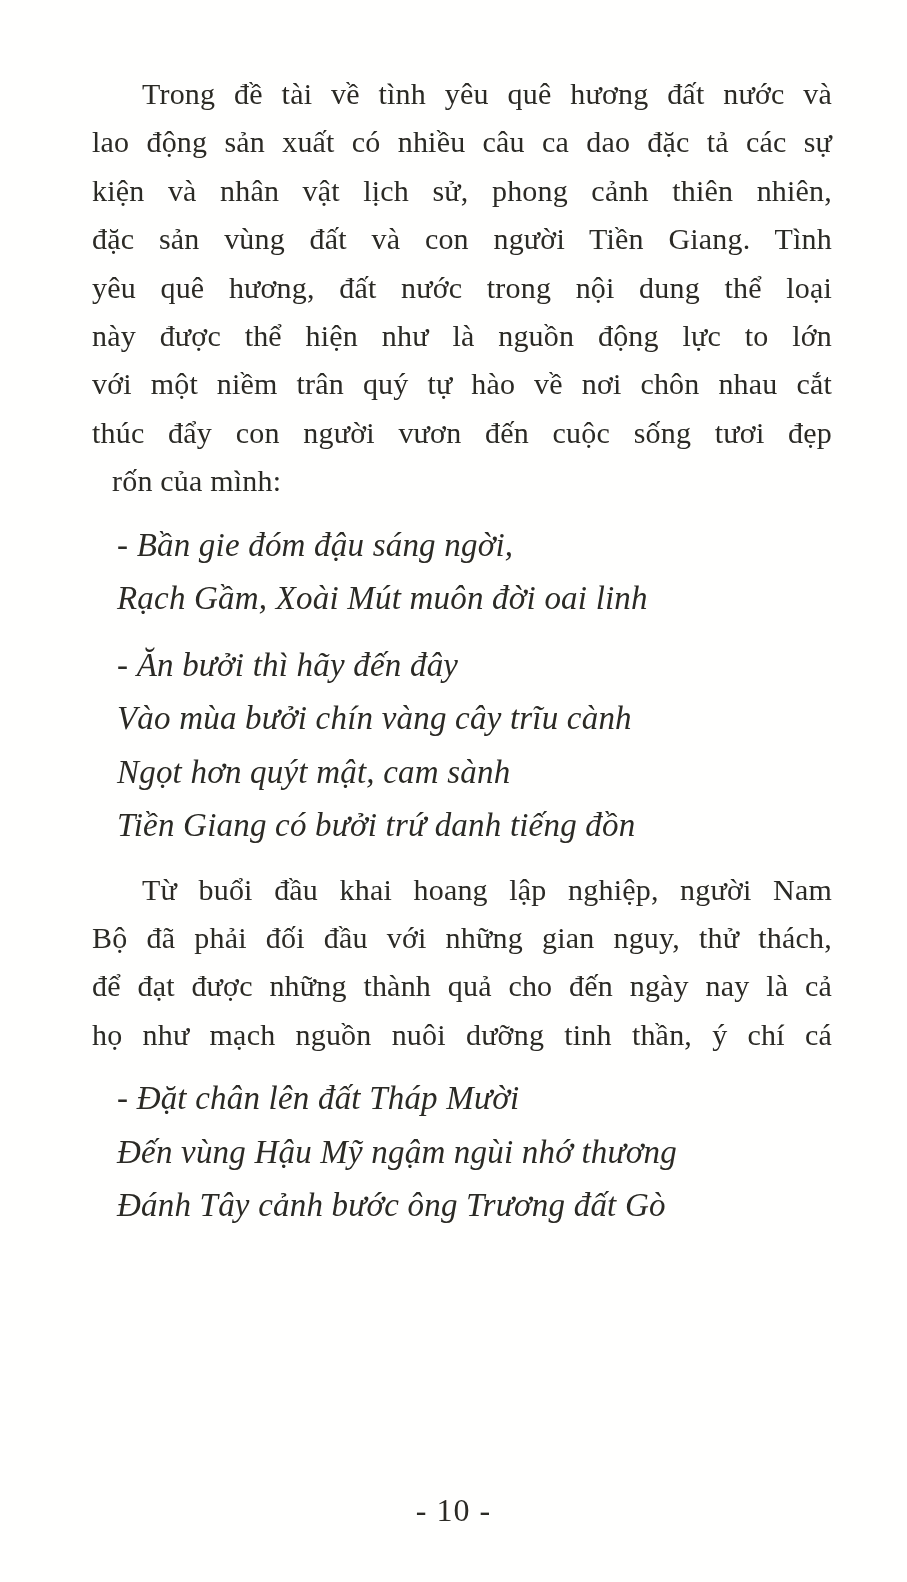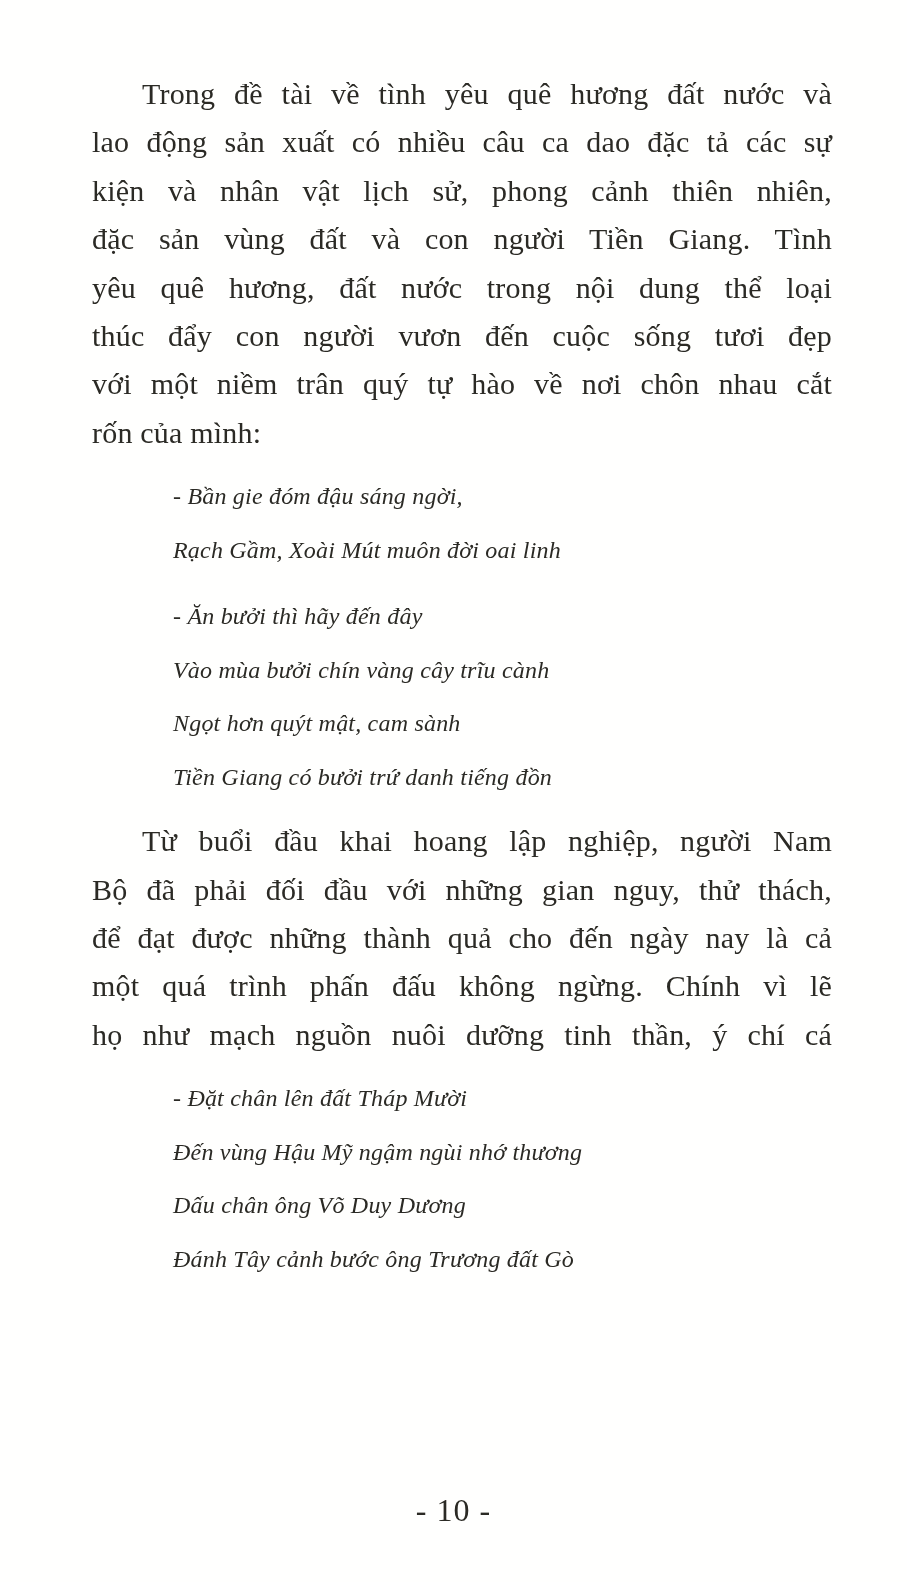--- a/index.html
+++ b/index.html
@@ -31,26 +31,27 @@
   }
   .block.prose .line {
     text-align: justify;
     text-align-last: justify;
     text-justify: inter-word;
   }
   .block.prose .line.first { text-indent: 50px; }
   .block.prose .line.last {
     text-align: right;
     text-align-last: left;
+    margin-left: 20px;
   }
   .block.verse {
     font-style: italic;
-    font-size: 24px;
+    font-size: 33px;
     line-height: 53.5px;
-    margin: 13px 0 13px 81px;
+    margin: 13px 0 13px 25px;
     letter-spacing: 0.2px;
   }
   .block.verse .line { text-align: left; }
   .page-number {
     position: absolute;
     top: 1492px;
     left: 0;
     width: 100%;
     text-align: center;
     font-size: 32px;
@@ -62,42 +63,41 @@
 <body>
 
 <div class="page">
   <div class="content">
       <div class="block prose">
         <div class="line first">Trong đề tài về tình yêu quê hương đất nước và</div>
         <div class="line">lao động sản xuất có nhiều câu ca dao đặc tả các sự</div>
         <div class="line">kiện và nhân vật lịch sử, phong cảnh thiên nhiên,</div>
         <div class="line">đặc sản vùng đất và con người Tiền Giang. Tình</div>
         <div class="line">yêu quê hương, đất nước trong nội dung thể loại</div>
+        <div class="line">này được thể hiện như là nguồn động lực to lớn</div>
+        <div class="line">với một niềm trân quý tự hào về nơi chôn nhau cắt</div>
         <div class="line">thúc đẩy con người vươn đến cuộc sống tươi đẹp</div>
-        <div class="line">với một niềm trân quý tự hào về nơi chôn nhau cắt</div>
         <div class="line last">rốn của mình:</div>
       </div>
       <div class="block verse">
         <div class="line">- Bần gie đóm đậu sáng ngời,</div>
         <div class="line">Rạch Gầm, Xoài Mút muôn đời oai linh</div>
       </div>
       <div class="block verse">
         <div class="line">- Ăn bưởi thì hãy đến đây</div>
         <div class="line">Vào mùa bưởi chín vàng cây trĩu cành</div>
         <div class="line">Ngọt hơn quýt mật, cam sành</div>
         <div class="line">Tiền Giang có bưởi trứ danh tiếng đồn</div>
       </div>
       <div class="block prose">
         <div class="line first">Từ buổi đầu khai hoang lập nghiệp, người Nam</div>
         <div class="line">Bộ đã phải đối đầu với những gian nguy, thử thách,</div>
         <div class="line">để đạt được những thành quả cho đến ngày nay là cả</div>
-        <div class="line">một quá trình phấn đấu không ngừng. Chính vì lẽ</div>
         <div class="line">họ như mạch nguồn nuôi dưỡng tinh thần, ý chí cá</div>
       </div>
       <div class="block verse">
         <div class="line">- Đặt chân lên đất Tháp Mười</div>
         <div class="line">Đến vùng Hậu Mỹ ngậm ngùi nhớ thương</div>
-        <div class="line">Dấu chân ông Võ Duy Dương</div>
         <div class="line">Đánh Tây cảnh bước ông Trương đất Gò</div>
       </div>
     </div>
   <div class="page-number">- 10 -</div>
 </div>
 
 </body></html>

